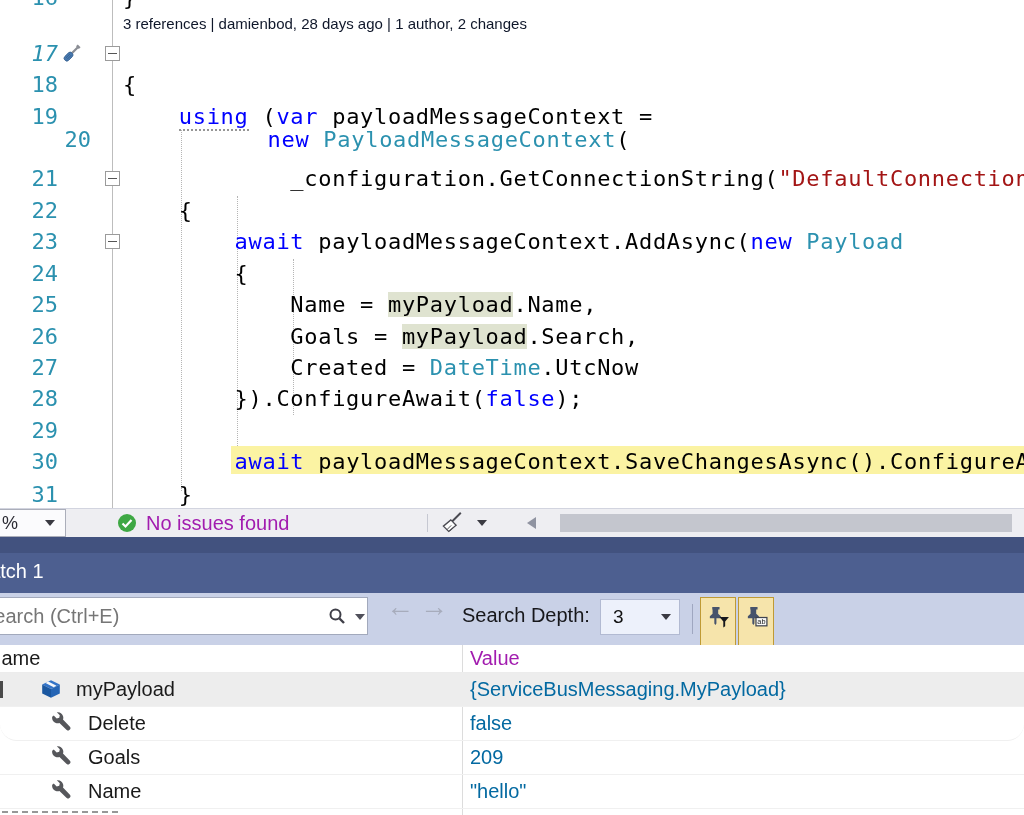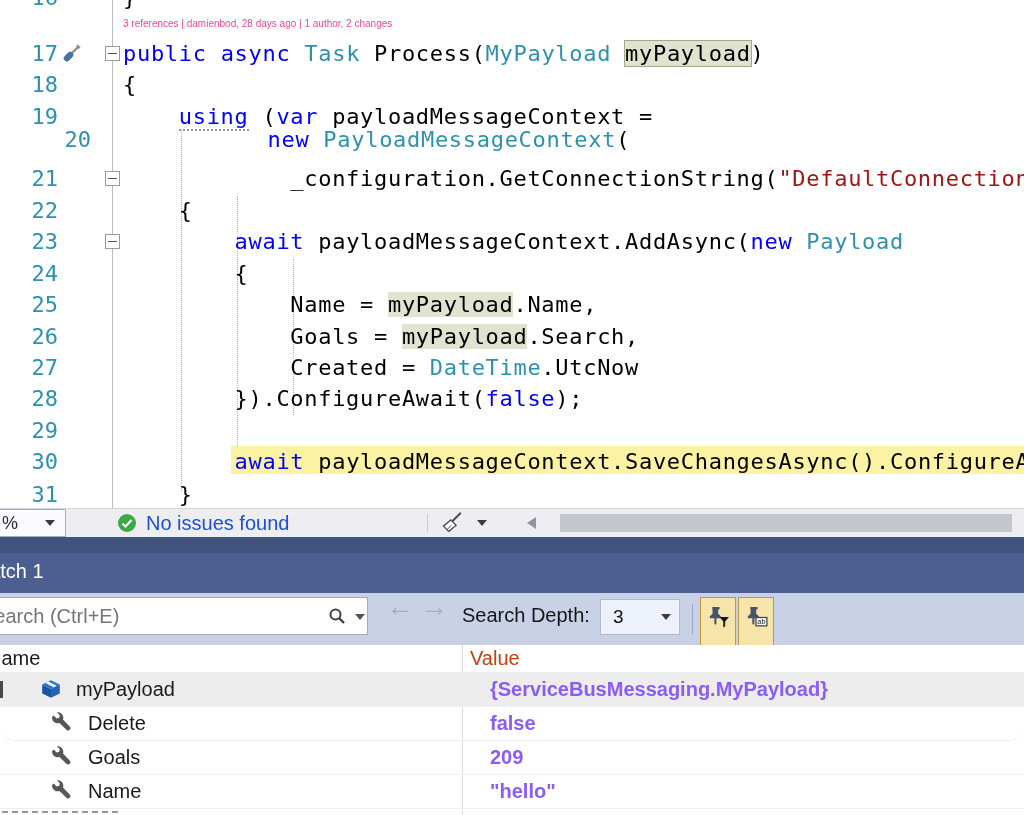--- a/index.html
+++ b/index.html
@@ -12,21 +12,21 @@
   .guide{position:absolute;width:0;border-left:1px dotted #B5B5B5;}
   #guide1{left:181px;top:130px;height:361px;}
   #guide2{left:237px;top:196px;height:266px;}
   #guide3{left:293px;top:259px;height:156px;}
   .crow{position:absolute;left:0;width:1024px;}
   .lnum{position:absolute;left:0;width:58px;text-align:right;
         font-family:"DejaVu Sans Mono",monospace;font-size:22px;line-height:31.4px;color:#2B91AF;}
   .ctext{position:absolute;left:123px;top:0;white-space:pre;z-index:2;
          font-family:"DejaVu Sans Mono",monospace;font-size:22px;line-height:31.4px;
          letter-spacing:0.7px;color:#000;}
-  .lens{position:absolute;left:123px;font-size:10px;line-height:27px;color:#ec4899;white-space:pre;}
+  .lens{position:absolute;left:123px;font-size:15px;line-height:27px;color:#0f172a;white-space:pre;}
   .tk-kw{color:#0000FF;}
   .tk-kwd{color:#0000FF;border-bottom:2px dotted #969696;}
   .tk-ty{color:#2B91AF;}
   .tk-str{color:#A31515;}
   .tk-pl{color:#000;}
   .tk-hl{background:#DFE3D0;}
   .tk-hlb{background:#DFE3D0;box-shadow:0 0 0 1px #A2A987;}
   .yband{position:absolute;left:231px;right:0;top:0;bottom:0;background:#FBF3A3;z-index:1;}
   .toolico{position:absolute;left:58px;top:3px;width:26px;height:26px;}
   .foldbox{position:absolute;left:105px;top:8px;width:15px;height:15px;background:#fff;
@@ -36,21 +36,21 @@
   
   #statusbar{position:absolute;left:0;top:508px;width:1024px;height:29px;background:#EEEEF2;
              border-top:1px solid #D2D4DF;box-sizing:border-box;}
   #zoom-combo{position:absolute;left:-52px;top:0;width:118px;height:28px;background:#FBFBFD;
               border:1px solid #ABAEBA;box-sizing:border-box;}
   #zoom-combo .zoom-label{position:absolute;left:18px;top:0;font-size:18px;line-height:26px;color:#2B2B33;white-space:pre;}
   .dd-tri{position:absolute;width:0;height:0;border-left:5px solid transparent;
           border-right:5px solid transparent;border-top:6px solid #3A3A42;}
   #zoom-combo .dd-tri{right:10px;top:10px;}
   #check-ico{position:absolute;left:117px;top:4px;width:20px;height:20px;}
-  #status-msg{position:absolute;left:146px;top:0;font-size:20px;line-height:28px;color:#1d4ed8;}
+  #status-msg{position:absolute;left:146px;top:0;font-size:20px;line-height:28px;color:#a21caf;}
   #status-sep{position:absolute;left:427px;top:5px;width:1px;height:18px;background:#C6C8D2;}
   #broom-ico{position:absolute;left:441px;top:2px;width:24px;height:24px;}
   #broom-dd{left:477px;top:11px;}
   #scroll-left{position:absolute;left:527px;top:8px;width:0;height:0;
                border-top:6px solid transparent;border-bottom:6px solid transparent;
                border-right:9px solid #8F93A1;}
   #hthumb{position:absolute;left:560px;top:5px;width:452px;height:18px;background:#C4C6CE;}
 
   
   #watch-titlebar{position:absolute;left:0;top:537px;width:1024px;height:56px;background:#4D5F90;
@@ -77,66 +77,65 @@
         box-sizing:border-box;}
   #btn-pin-filter{left:700px;}
   #btn-pin-ab{left:738px;}
   .tbtn svg{position:absolute;left:5px;top:7px;}
 
   
   #watch-grid{position:absolute;left:0;top:645px;width:1024px;height:170px;background:#FFF;}
   #col-divider{position:absolute;left:462px;top:0;width:1px;height:170px;background:#DCDCDC;}
   #grid-header{position:absolute;left:0;top:0;width:1024px;height:28px;border-bottom:1px solid #ECECEC;box-sizing:border-box;}
   #hdr-name{position:absolute;left:-13px;top:2px;font-size:20px;color:#1B1B1B;}
-  #hdr-value{position:absolute;left:470px;top:2px;font-size:20px;color:#c2410c;}
+  #hdr-value{position:absolute;left:470px;top:2px;font-size:20px;color:#a21caf;}
   .wrow{position:absolute;left:0;width:1024px;height:34px;border-bottom:1px solid #F0F0F0;box-sizing:border-box;}
   .wrow.sel{background:#EDEDED;}
   .sliver{position:absolute;left:0;top:8px;width:3px;height:17px;background:#4A4A4A;}
   .wicon{position:absolute;top:5px;}
   .wicon.obj{left:40px;}
   .wicon.prop{left:50px;}
   .wname{position:absolute;top:0;font-size:20px;line-height:33px;color:#1A1A1A;}
   .wname.obj{left:76px;}
   .wname.prop{left:88px;}
-  .wval{position:absolute;left:490px;top:0;font-size:20px;line-height:33px;color:#8b5cf6;font-weight:bold;}
+  .wval{position:absolute;left:470px;top:0;font-size:20px;line-height:33px;color:#0369a1;}
   #add-dashes{position:absolute;left:2px;top:166px;width:116px;height:0;border-top:2px dashed #979797;}
 </style>
 </head>
 <body>
 
 <div class="screen">
 
   <div id="editor">
     <div id="outline-line"></div>
     <div class="guide" id="guide1"></div>
     <div class="guide" id="guide2"></div>
     <div class="guide" id="guide3"></div>
     <div id="code-lines">
         <div class="crow" style="top: -18px; height: 31.4px;">
           <span class="lnum">16</span>
           <span class="ctext"><span class="tk-pl">}</span></span>
         </div>
         <div class="crow" style="top: 10px; height: 27px;">
           <span class="lens">3 references | damienbod, 28 days ago | 1 author, 2 changes</span>
         </div>
-        <div class="crow" style="top: 38px; height: 31.4px;">
+        <div class="crow" style="top: 38px; height: 31.4px; font-style: italic;">
           <span class="lnum">17</span>
           <span class="toolico"><svg width="26" height="26" viewBox="0 0 26 26">
               <g transform="rotate(45 13 13)">
                 <rect x="11" y="1.5" width="4" height="2.4" fill="#8A8D94"></rect>
                 <rect x="12" y="3.4" width="2.2" height="8.5" fill="#8A8D94"></rect>
                 <rect x="10.4" y="11.6" width="5.4" height="10" rx="2.4" fill="#4A7AB0" stroke="#2E5A8A" stroke-width="0.8"></rect>
                 <line x1="12.2" y1="13.5" x2="12.2" y2="19.5" stroke="#2E5A8A" stroke-width="0.7"></line>
                 <line x1="14" y1="13.5" x2="14" y2="19.5" stroke="#2E5A8A" stroke-width="0.7"></line>
               </g>
             </svg></span>
           <span class="foldbox">
             <i></i>
           </span>
-          <span class="ctext"><span class="tk-kw">public</span><span class="tk-pl"> </span><span class="tk-kw">async</span><span class="tk-pl"> </span><span class="tk-ty">Task</span><span class="tk-pl"> Process(</span><span class="tk-ty">MyPayload</span><span class="tk-pl"> </span><span class="tk-hlb">myPayload</span><span class="tk-pl">)</span></span>
         </div>
         <div class="crow" style="top: 69.4px; height: 31.4px;">
           <span class="lnum">18</span>
           <span class="ctext"><span class="tk-pl">{</span></span>
         </div>
         <div class="crow" style="top: 100.8px; height: 31.4px;">
           <span class="lnum">19</span>
           <span class="ctext"><span class="tk-pl">    </span><span class="tk-kwd">using</span><span class="tk-pl"> (</span><span class="tk-kw">var</span><span class="tk-pl"> payloadMessageContext =</span></span>
         </div>
         <div class="crow" style="top: 124px; height: 31.4px; margin-left: 33px;">

